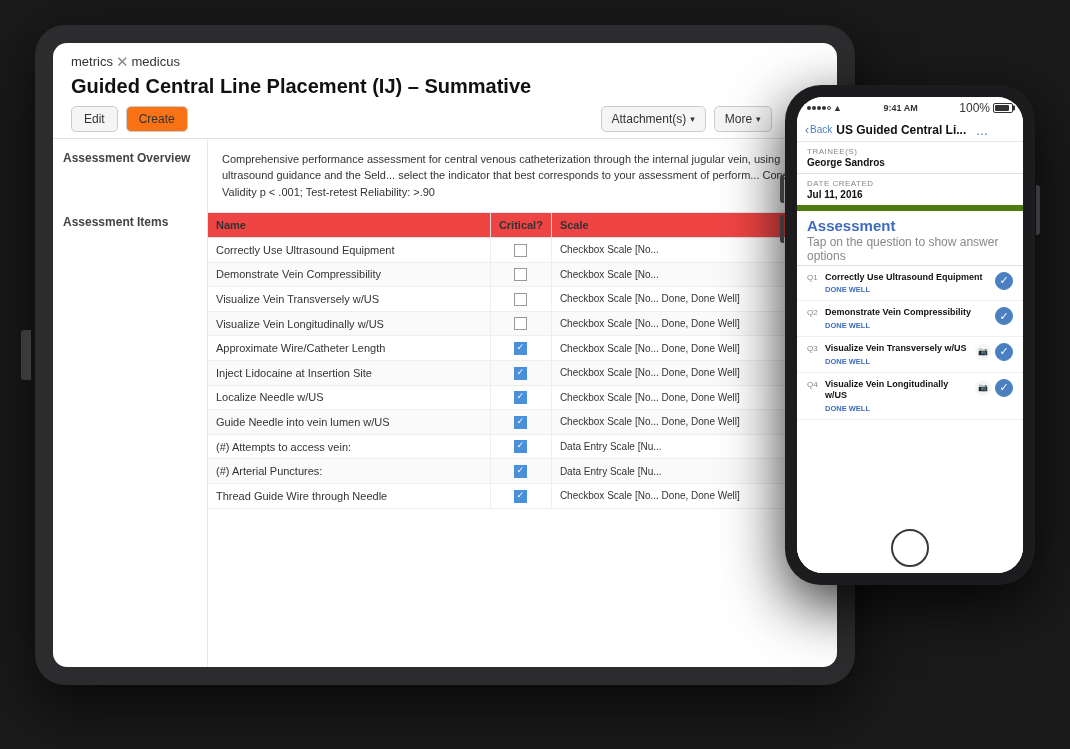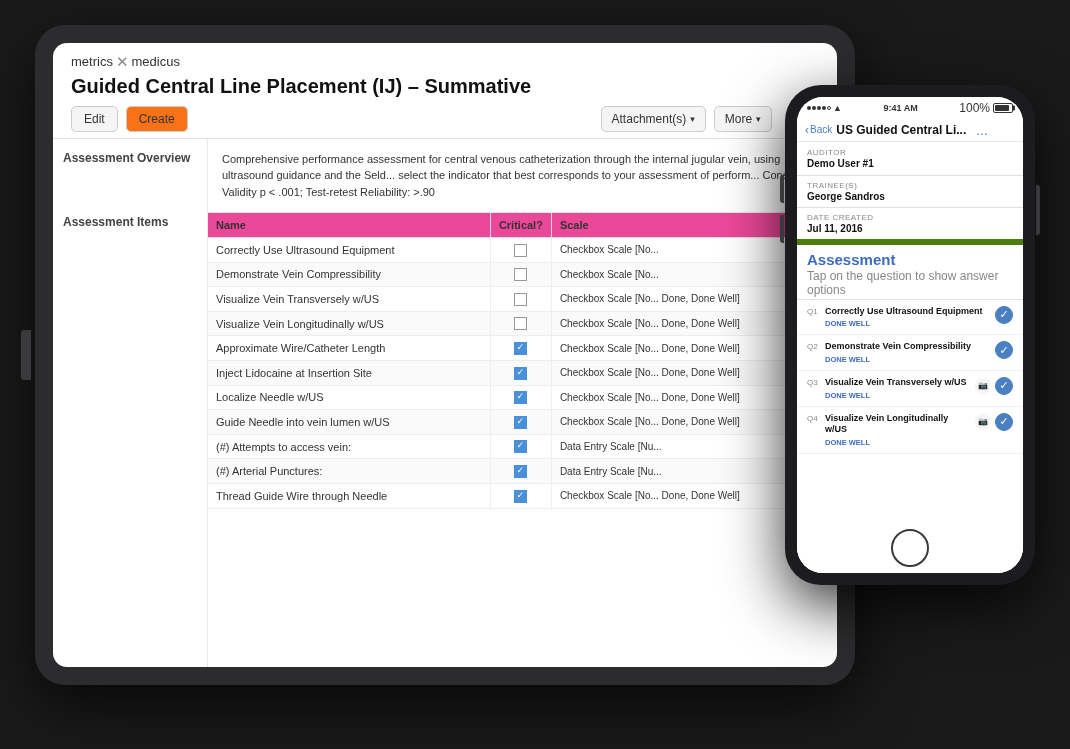--- a/index.html
+++ b/index.html
@@ -145,21 +145,21 @@
     .assessment-table {
       flex: 1;
       overflow: hidden;
     }
     table {
       width: 100%;
       border-collapse: collapse;
       font-size: 11px;
     }
     thead tr {
-      background: #ec4899;
+      background: #ef4444;
     }
     th {
       padding: 6px 8px;
       text-align: left;
       font-weight: 600;
       color: #333;
       border-bottom: 1px solid #ddd;
       border-right: 1px solid #ddd;
     }
     td {
@@ -618,24 +618,20 @@
         <div class="back-btn">
           <span class="back-chevron">‹</span>
           <span>Back</span>
         </div>
         <span class="phone-nav-title">US Guided Central Li...</span>
         <span class="more-dots">...</span>
       </div>
 
       <div class="phone-content">
 
-        <div class="phone-info-section">
-          <div class="phone-label">AUDITOR</div>
-          <div class="phone-value">Demo User #1</div>
-        </div>
 
         <div class="phone-trainee-section">
           <div class="phone-label">TRAINEE(S)</div>
           <div class="phone-value">George Sandros</div>
         </div>
 
         <div class="phone-date-section">
           <div class="phone-label">DATE CREATED</div>
           <div class="phone-value">Jul 11, 2016</div>
         </div>

